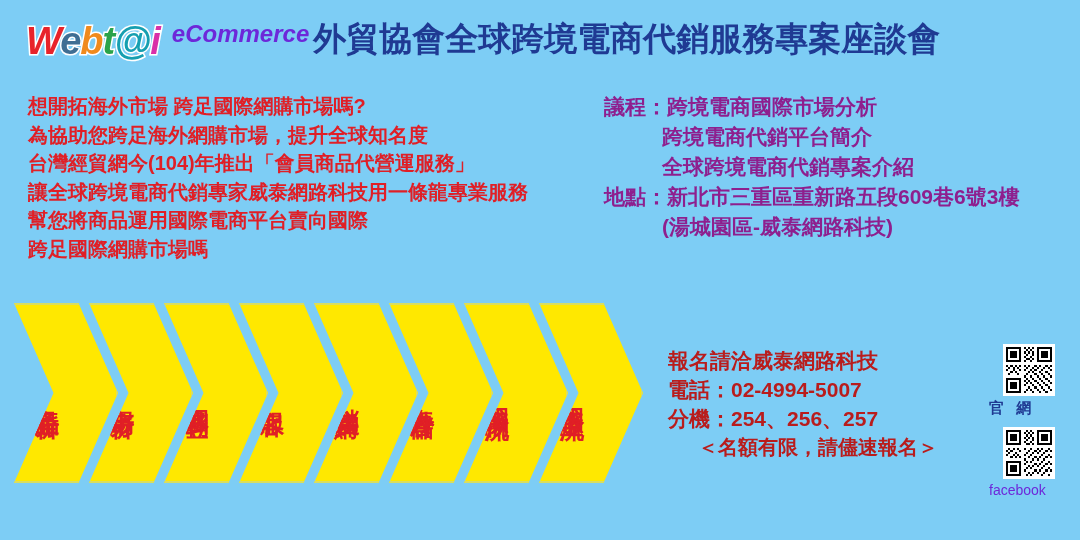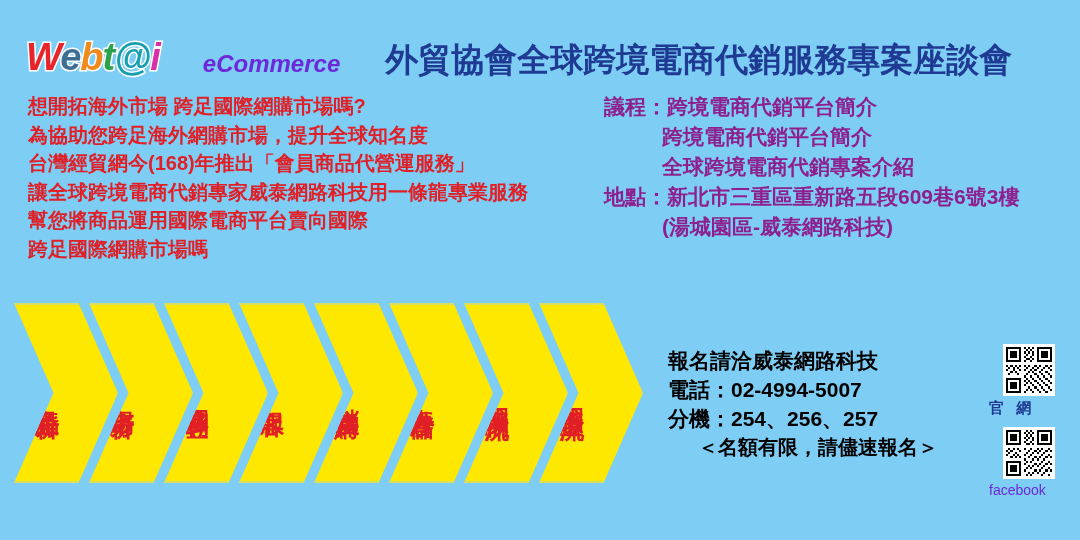--- a/index.html
+++ b/index.html
@@ -5,35 +5,35 @@
   html,body{margin:0;padding:0;}
   body{
     width:1080px;height:540px;overflow:hidden;
     background:#7dcdf5;
     font-family:"Liberation Sans","DejaVu Sans",sans-serif;
     position:relative;
   }
   #stage{position:relative;width:1080px;height:540px;}
 
   
-  .header{position:absolute;left:26px;top:38px;display:flex;align-items:flex-end;white-space:nowrap;gap:31px;}
+  .header{position:absolute;left:26px;top:22px;display:flex;align-items:flex-start;white-space:nowrap;}
   .logo{font-size:38px;font-weight:bold;font-style:italic;letter-spacing:-1px;line-height:1;}
   .logo span{
     -webkit-text-stroke:3px #ffffff;
     paint-order:stroke fill;
     text-shadow:0 0 0 #fff;
   }
   .lg-w{color:#e8232a;}
   .lg-e{color:#3f6e93;}
   .lg-b{color:#f08a1c;}
   .lg-t{color:#2aa34a;}
   .lg-at{color:#169fb0;}
   .lg-i{color:#d92fa8;}
   .ecom{color:#6d28d9;font-size:24px;font-weight:bold;font-style:italic;margin-left:12px;line-height:1;}
-  .title-cn{color:#1f3a93;font-size:33px;font-weight:bold;margin-left:14px;letter-spacing:0px;line-height:1;}
+  .title-cn{color:#1f3a93;font-size:33px;font-weight:bold;margin-left:4px;letter-spacing:0px;line-height:1;}
 
   
   .intro{position:absolute;left:28px;top:92px;width:580px;}
   .intro .ln{color:#e01f26;font-size:20px;font-weight:bold;line-height:28.5px;white-space:nowrap;}
 
   
   .agenda{position:absolute;left:604px;top:92px;width:470px;}
   .agenda .ln{color:#8e1f8e;font-size:21px;font-weight:bold;line-height:30px;white-space:nowrap;}
   .agenda .ind{padding-left:58px;}
 
@@ -53,21 +53,21 @@
     color:#e01f26;font-size:25px;font-weight:bold;
     letter-spacing:2px;line-height:1.05;
   }
 
   
   .tagline{position:absolute;left:28px;top:484px;color:#1f3a93;
     font-size:33px;font-weight:bold;white-space:nowrap;letter-spacing:1px;}
 
   
   .contact{position:absolute;left:668px;top:346px;width:310px;}
-  .contact .ln{color:#000000;font-size:21px;font-weight:bold;line-height:29px;white-space:nowrap;}
+  .contact .ln{color:#b91c1c;font-size:21px;font-weight:bold;line-height:29px;white-space:nowrap;}
   .contact .ln.small{font-size:20px;}
   .contact .ln.center{text-align:center;padding-right:10px;}
 
   
   .qrzone{position:absolute;left:989px;top:344px;width:80px;text-align:left;}
   .qrbox{width:52px;height:52px;background:#fff;padding:3px;box-sizing:border-box;margin:0 auto;}
   .qrimg{width:100%;height:100%;display:block;}
   .qrlabel{color:#1f3a93;font-size:15px;font-weight:bold;margin:3px 0 9px 0;letter-spacing:4px;}
   .qrlabel.lat{letter-spacing:0px;font-size:14px;font-weight:normal;color:#6d28d9;}
 </style>
@@ -80,28 +80,28 @@
     <div class="logo">
       <span class="lg-w">W</span><span class="lg-e">e</span><span class="lg-b">b</span><span class="lg-t">t</span><span class="lg-at">@</span><span class="lg-i">i</span>
     </div>
     <div class="ecom">eCommerce</div>
     <div class="title-cn">外貿協會全球跨境電商代銷服務專案座談會</div>
   </div>
 
   <div class="intro">
     <div class="ln">想開拓海外市場 跨足國際網購市場嗎?</div>
     <div class="ln">為協助您跨足海外網購市場，提升全球知名度</div>
-    <div class="ln">台灣經貿網今(168)年推出「會員商品代營運服務」</div>
+    <div class="ln">台灣經貿網今(104)年推出「會員商品代營運服務」</div>
     <div class="ln">讓全球跨境電商代銷專家威泰網路科技用一條龍專業服務</div>
     <div class="ln">幫您將商品運用國際電商平台賣向國際</div>
     <div class="ln">跨足國際網購市場嗎</div>
   </div>
 
   <div class="agenda">
-    <div class="ln">議程：跨境電商代銷平台簡介</div>
+    <div class="ln">議程：跨境電商國際市場分析</div>
     <div class="ln ind">跨境電商代銷平台簡介</div>
     <div class="ln ind">全球跨境電商代銷專案介紹</div>
     <div class="ln">地點：新北市三重區重新路五段609巷6號3樓</div>
     <div class="ln ind">(湯城園區-威泰網路科技)</div>
   </div>
 
   <div class="chevrons">
     <div class="chev" style="left:0px;">
         <span class="vtext">產品分析</span>
       </div>

